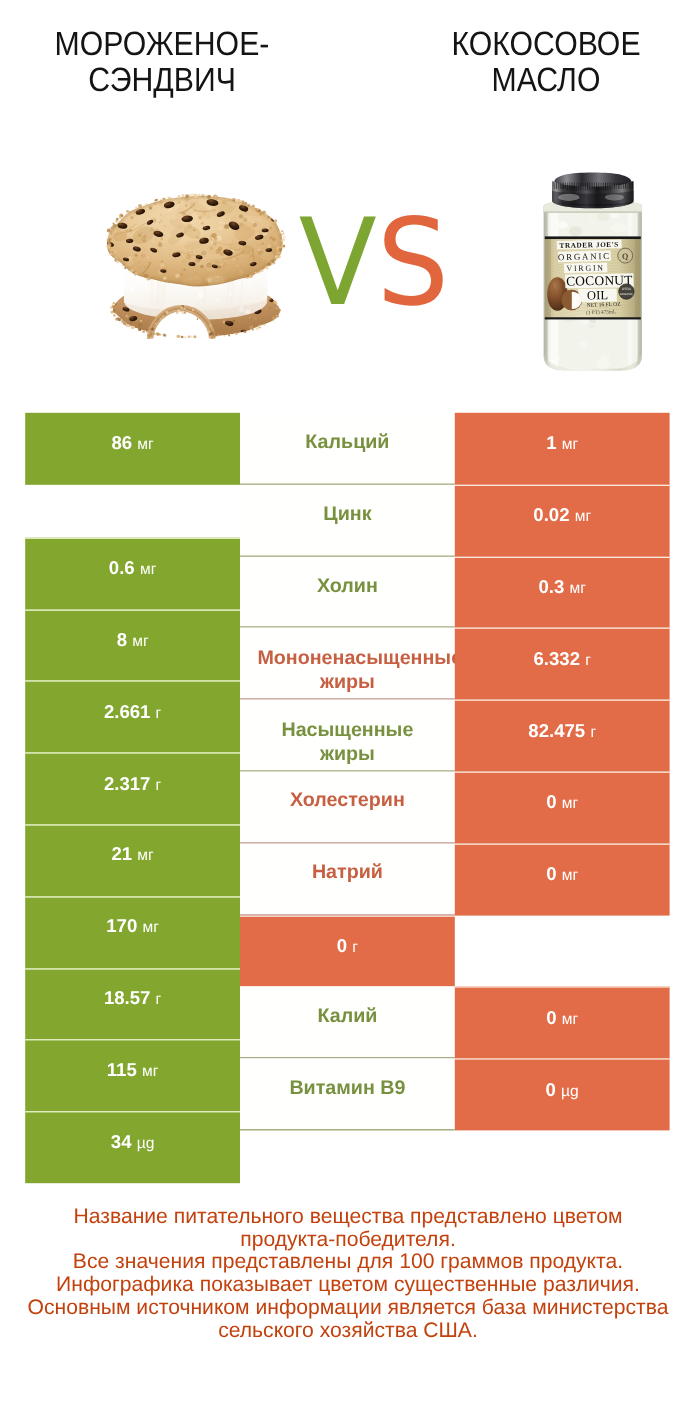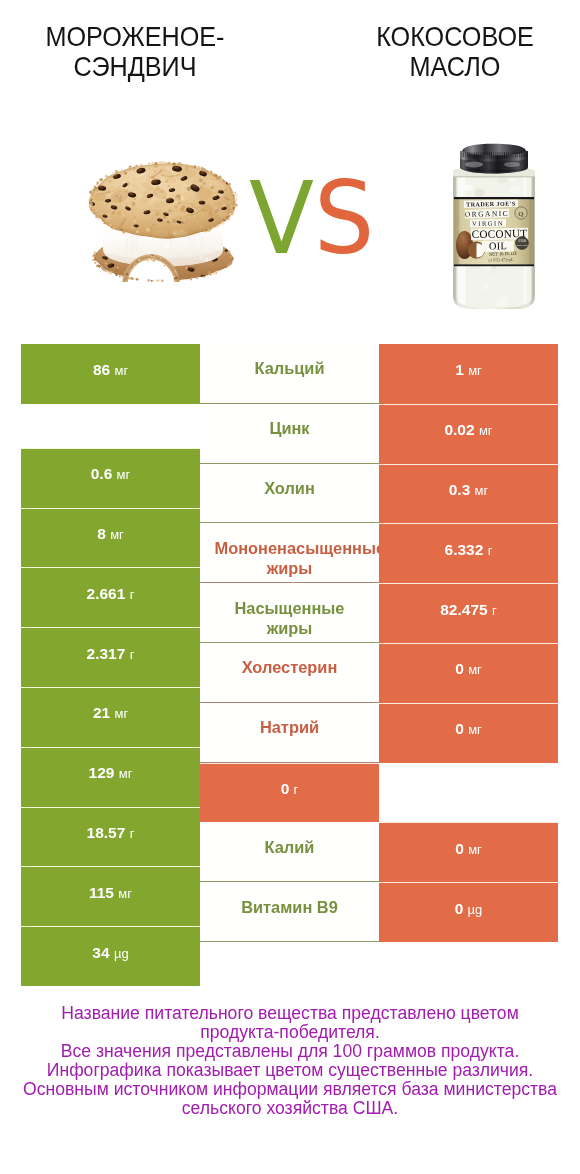--- a/index.html
+++ b/index.html
@@ -66,21 +66,21 @@
     width:150px; text-align:center;
   }
   .label.green  { color:#77913f; }
   .label.orange { color:#c75f42; }
   .cell.mid { border-bottom:1px solid #8d9a63; }
   .cell.mid.o { border-bottom-color:#b08274; border-top-color:#b08274; }
 
   
   .footer {
     position:absolute; left:0; top:1004px; width:580px;
-    text-align:center; color:#a21caf;
+    text-align:center; color:#c2410c;
     font-family:"Liberation Sans", sans-serif;
     font-size:17.6px; line-height:19px;
   }
 </style>
 </head>
 <body>
 
 <div class="page">
 
   <div class="titles">
@@ -1374,21 +1374,21 @@
         </div>
         <div class="cell mid o">
           <span class="label orange">Холестерин</span>
         </div>
         <div class="cell right">
           <span class="val"><b>0</b> <span class="u">мг</span></span>
         </div>
       </div>
       <div class="row">
         <div class="cell left">
-          <span class="val"><b>129</b> <span class="u">мг</span></span>
+          <span class="val"><b>170</b> <span class="u">мг</span></span>
         </div>
         <div class="cell mid o">
           <span class="label orange">Натрий</span>
         </div>
         <div class="cell right">
           <span class="val"><b>0</b> <span class="u">мг</span></span>
         </div>
       </div>
       <div class="row">
         <div class="cell left">

